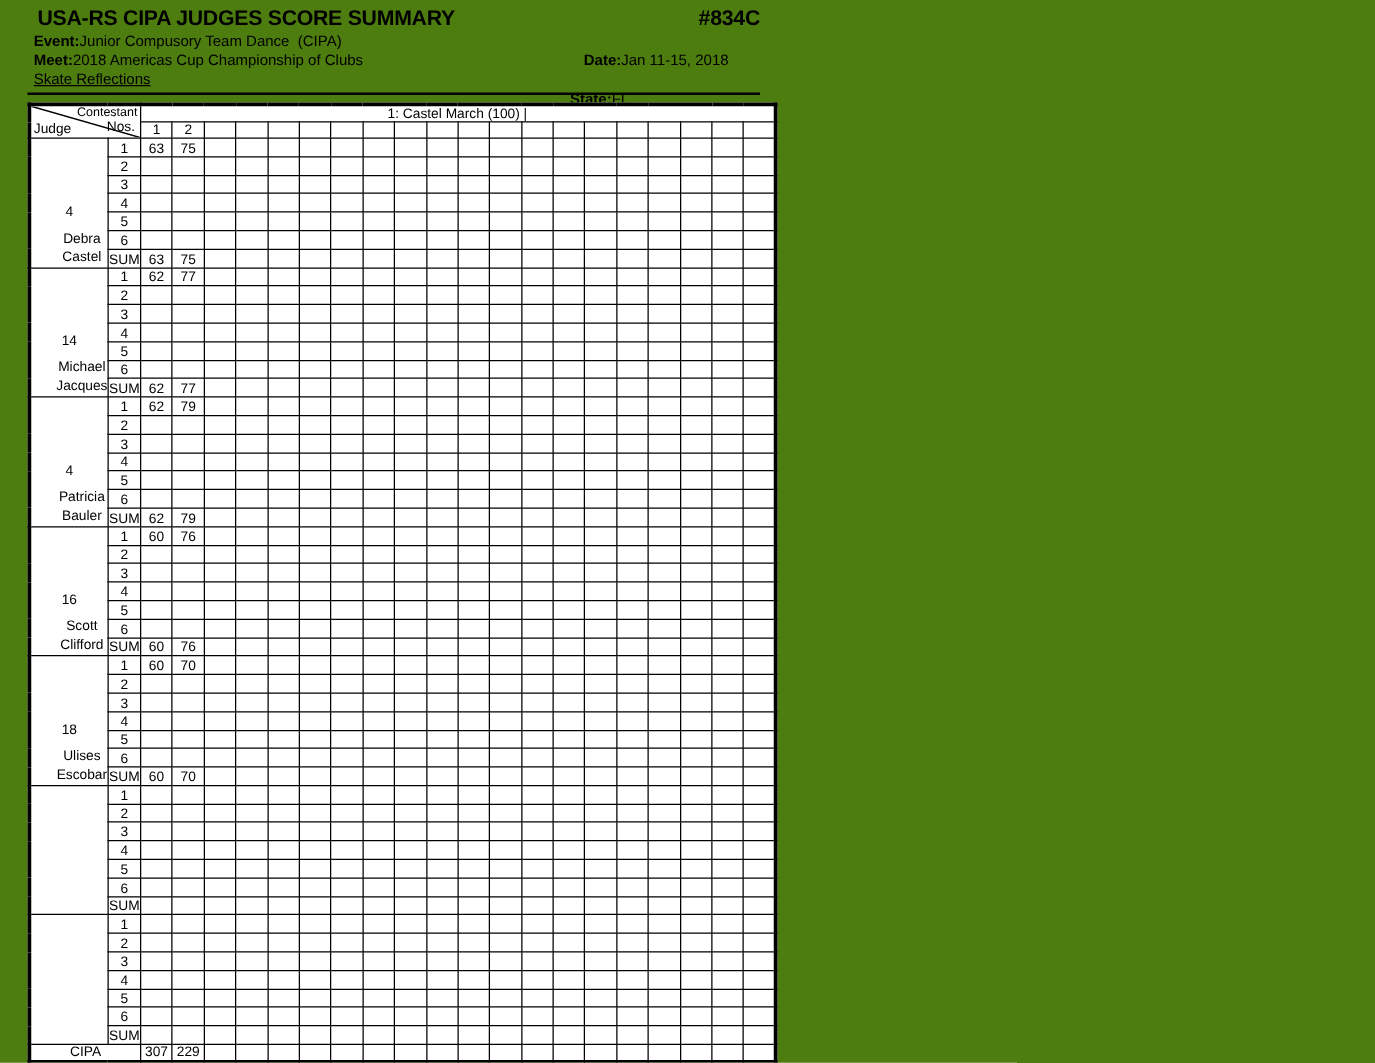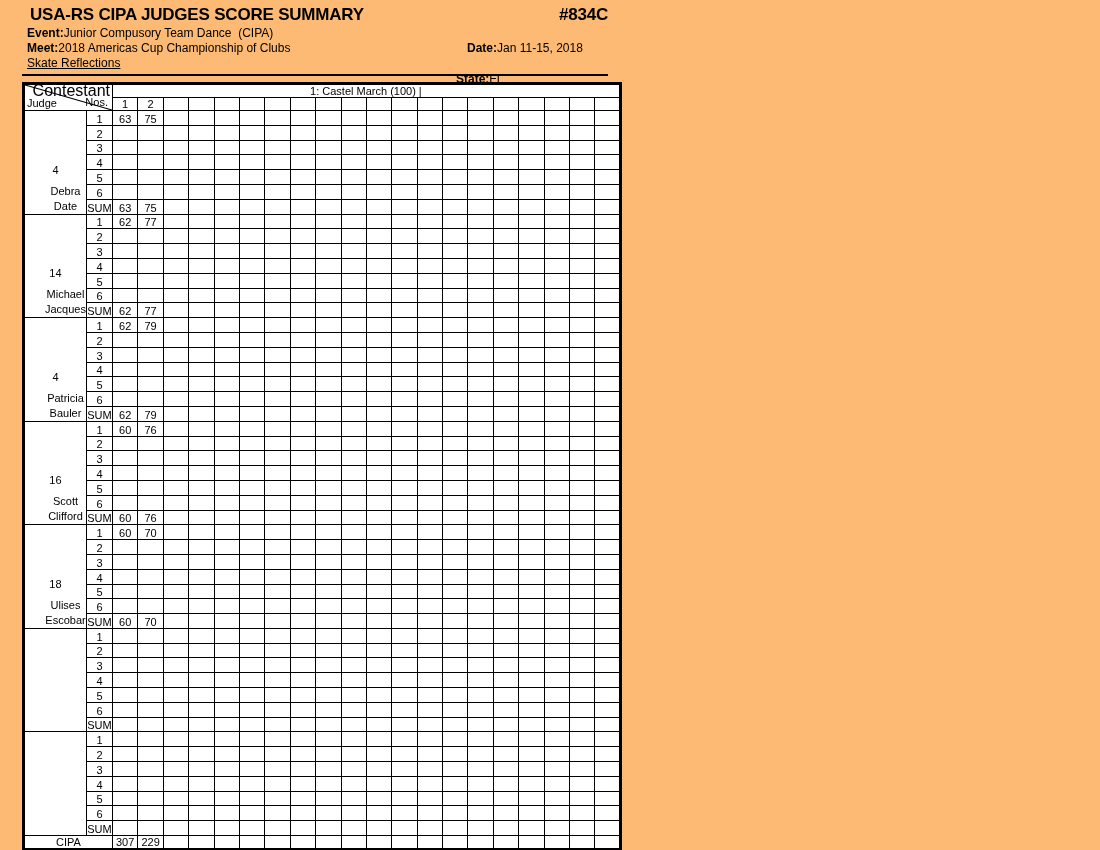--- a/index.html
+++ b/index.html
@@ -1,19 +1,19 @@
 <!DOCTYPE html>
 <html><head>
 <meta charset="utf-8">
 <style>
   * { box-sizing: border-box; }
   body { margin: 0; background: #ffffff; }
   .page {
     position: relative; width: 1100px; height: 850px;
-    background: #fdba74; overflow: hidden; color: #000;
+    background: #4d7c0f; overflow: hidden; color: #000;
     font-family: "Liberation Sans", sans-serif;
   }
   .abs { position: absolute; white-space: pre; }
   .title { font-size: 17px; font-weight: bold; letter-spacing: -0.2px; }
   .hline { font-size: 12px; }
   .hline b { font-weight: bold; }
   .rule { position: absolute; background: #000; }
 
   table.score-table {
     position: absolute; left: 22px; top: 82px;
@@ -29,21 +29,21 @@
   }
   tr.hdr1 { height: 13px; }
   tr.hdr2 { height: 12px; }
   tr.drow { height: 14.8px; }
   tr.trow { height: 14px; }
   td.gL { border-left: 2px solid #000; }
   td.bT { border-top: 2px solid #000; }
   td.seg { font-size: 9px; text-align: left; padding-left: 3px; vertical-align: middle; line-height: 10px; }
   td.corner { position: relative; vertical-align: top; }
   td.corner svg { position: absolute; left: 0; top: 0; width: 100%; height: 100%; display: block; }
-  .c-top  { position: absolute; top: 0px;  right: 2px; font-size: 16px; }
+  .c-top  { position: absolute; top: 0px;  right: 2px; font-size: 10px; }
   .c-nos  { position: absolute; top: 11px; right: 4px; font-size: 11px; }
   .c-jdg  { position: absolute; bottom: 1px; left: 2px; font-size: 11px; margin-top: 27px; }
   td.jcell { vertical-align: top; padding-top: 13px; text-align: left; }
   .jnum  { text-align: center; line-height: 14px; margin-bottom: 7px; }
   .jname { padding-left: 20px; line-height: 15px; }
   td.tlbl { font-size: 11px; }
 </style>
 </head>
 <body>
 
@@ -119,21 +119,21 @@
           <td></td>
           <td class="gL"></td>
           <td></td>
           <td></td>
           <td></td>
         </tr>
         <tr class="drow">
           <td class="jcell bT" colspan="1" rowspan="7">
             <div class="jnum">4</div>
             <div class="jname">Debra</div>
-            <div class="jname">Date</div>
+            <div class="jname">Castel</div>
           </td>
           <td class="bT">1</td>
           <td class="gL bT">63</td>
           <td class="bT">75</td>
           <td class="bT"></td>
           <td class="bT"></td>
           <td class="gL bT"></td>
           <td class="bT"></td>
           <td class="bT"></td>
           <td class="bT"></td>

